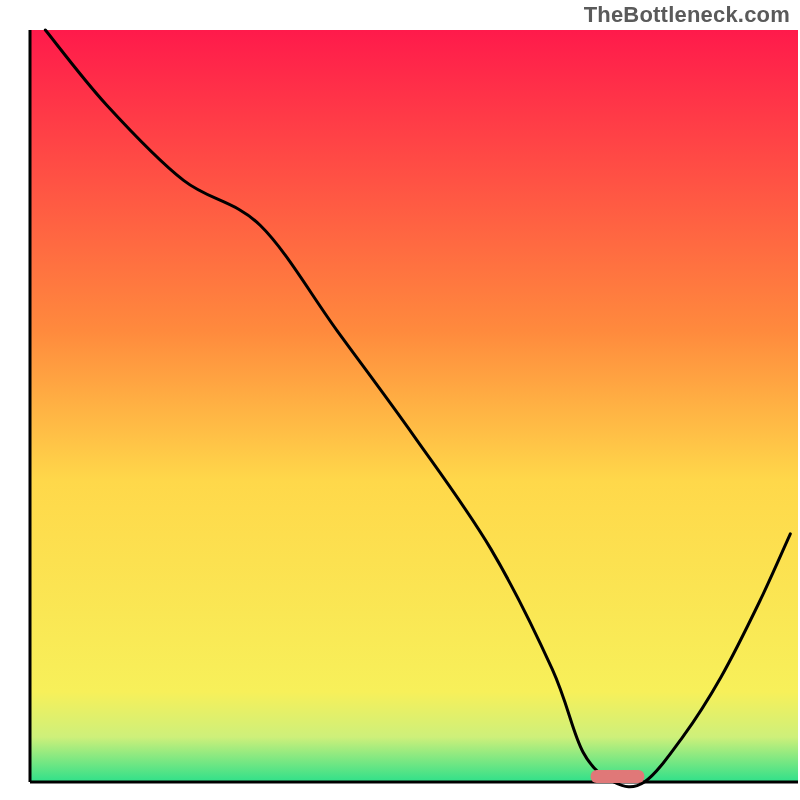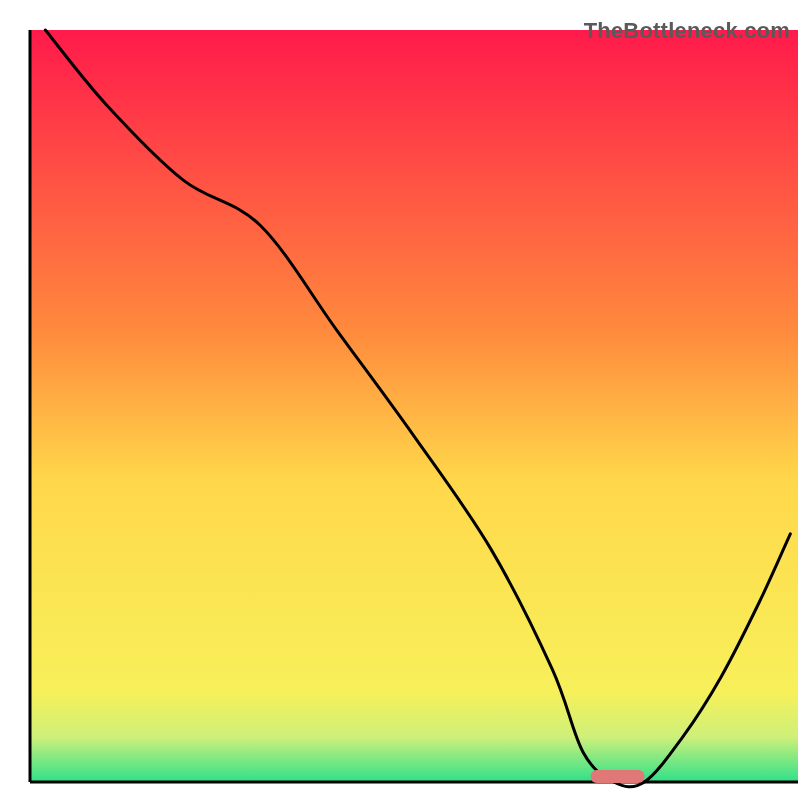--- a/index.html
+++ b/index.html
@@ -17,21 +17,20 @@
   }
   .watermark {
     position: absolute;
     top: 2px;
     right: 10px;
     font-size: 22px;
     font-weight: 600;
     color: #5a5a5a;
     letter-spacing: 0.2px;
     z-index: 5;
-    margin-top: 16px;
   }
   svg {
     position: absolute;
     top: 0;
     left: 0;
   }
 </style>
 </head>
 <body>
 

